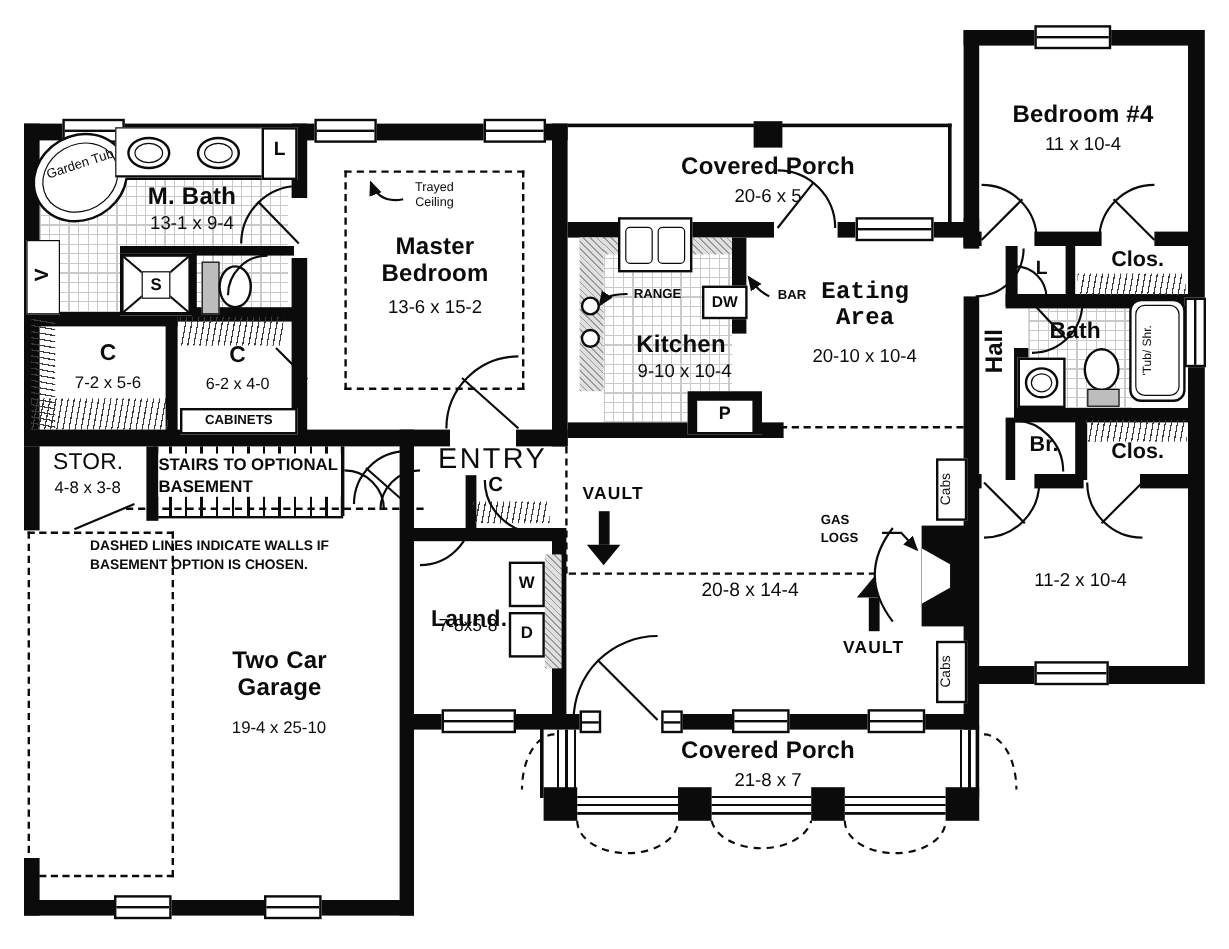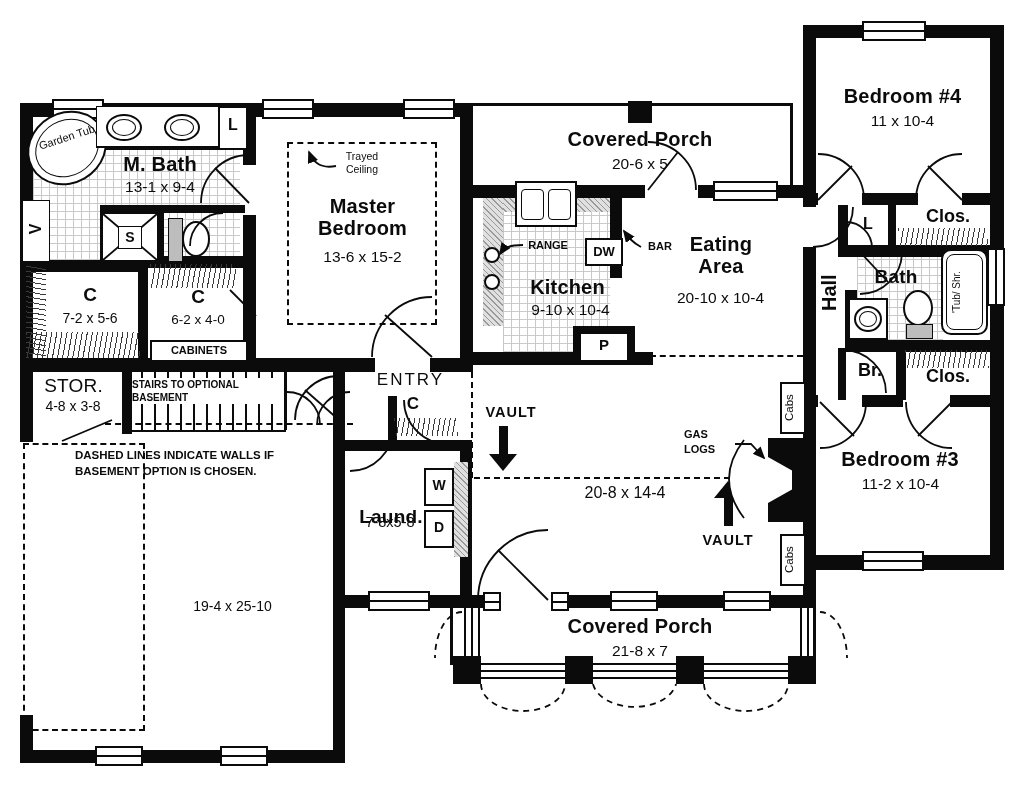--- a/index.html
+++ b/index.html
@@ -124,21 +124,21 @@
   <div class="win-h" style="left:220px;top:746px;width:48px;height:20px;"></div>
 
   <div class="dash-box" style="left:287px;top:142px;width:150px;height:183px;"></div>
   <div class="dash-box" style="left:23px;top:443px;width:122px;height:288px;"></div>
   <div class="dash-h" style="left:105px;top:423px;width:248px;"></div>
   <div class="dash-h" style="left:650px;top:355px;width:153px;"></div>
   <div class="dash-h" style="left:474px;top:477px;width:266px;"></div>
   <div class="dash-v" style="left:471px;top:372px;height:106px;"></div>
 
   <div class="treads" style="left:128px;top:372px;width:158px;height:60px;"></div>
-  <div class="lbl" style="left:132px;top:378px;width:152px;font-size:10px;background:#fff;text-align:left;line-height:1.3;">STAIRS TO OPTIONAL BASEMENT</div>
+  <div class="lbl" style="left:132px;top:378px;width:152px;font-size:14px;background:#fff;text-align:left;line-height:1.3;">STAIRS TO OPTIONAL BASEMENT</div>
 
   <div class="circ" style="left:26px;top:112px;width:82px;height:72px;transform:rotate(-30deg);"></div>
   <div class="circ" style="left:34px;top:120px;width:66px;height:56px;transform:rotate(-30deg);border-width:1px;"></div>
   <div class="lbl" style="left:36px;top:131px;width:62px;font-weight:normal;font-size:11px;line-height:1.2;transform:rotate(-18deg);">Garden Tub</div>
   <div class="box" style="left:96px;top:106px;width:124px;height:42px;border-width:1px 1px 2px 1px;"></div>
   <div class="circ" style="left:106px;top:114px;width:36px;height:27px;"></div>
   <div class="circ" style="left:112px;top:119px;width:24px;height:17px;border-width:1px;"></div>
   <div class="circ" style="left:164px;top:114px;width:36px;height:27px;"></div>
   <div class="circ" style="left:170px;top:119px;width:24px;height:17px;border-width:1px;"></div>
   <div class="box" style="left:218px;top:106px;width:30px;height:44px;"></div>
@@ -180,72 +180,72 @@
   <div class="box" style="left:548px;top:189px;width:23px;height:31px;border-width:1.5px;border-radius:4px;"></div>
   <div class="lbl" style="left:524px;top:239px;width:48px;font-size:11px;">RANGE</div>
   <div class="box" style="left:585px;top:238px;width:38px;height:28px;"></div>
   <div class="lbl" style="left:585px;top:244px;width:38px;font-size:13px;">DW</div>
   <div class="rname" style="left:520px;top:276px;width:95px;">Kitchen</div>
   <div class="rdims" style="left:518px;top:301px;width:105px;text-align:center;">9-10 x 10-4</div>
   <div class="box" style="left:573px;top:326px;width:62px;height:36px;border-width:8px 8px 2px 8px;"></div>
   <div class="lbl" style="left:583px;top:336px;width:42px;font-size:15px;">P</div>
   <div class="lbl" style="left:641px;top:240px;width:38px;font-size:11px;">BAR</div>
 
-  <div class="rname" style="left:675px;top:233px;width:92px;">Eating Area</div>
+  <div class="rname" style="left:675px;top:233px;width:92px;font-family:Liberation Mono, monospace;">Eating Area</div>
   <div class="rdims" style="left:663px;top:289px;width:115px;">20-10 x 10-4</div>
 
   <div class="lbl vtext" style="left:818px;top:258px;width:26px;height:70px;font-size:20px;">Hall</div>
   <div class="lbl" style="left:852px;top:215px;width:32px;font-size:16px;">L</div>
   <div class="lbl" style="left:908px;top:206px;width:80px;font-size:18px;">Clos.</div>
   <div class="zz" style="left:898px;top:228px;width:90px;height:18px;"></div>
   <div class="rname" style="left:866px;top:266px;width:60px;font-size:19px;">Bath</div>
   <div class="box" style="left:848px;top:298px;width:40px;height:42px;"></div>
   <div class="circ" style="left:854px;top:306px;width:28px;height:26px;"></div>
   <div class="circ" style="left:859px;top:311px;width:18px;height:16px;border-width:1px;"></div>
   <div class="circ" style="left:903px;top:290px;width:30px;height:36px;"></div>
   <div style="position:absolute;left:906px;top:324px;width:25px;height:13px;background:#bdbdbd;border:1px solid #0b0b0b;"></div>
   <div class="box" style="left:941px;top:249px;width:47px;height:86px;border-radius:10px;"></div>
   <div class="box" style="left:946px;top:254px;width:37px;height:76px;border-radius:8px;border-width:1px;"></div>
   <div class="lbl vtext" style="left:951px;top:258px;width:26px;height:68px;font-weight:normal;font-size:10px;">'Tub/ Shr.</div>
   <div class="lbl" style="left:848px;top:360px;width:44px;font-size:18px;">Br.</div>
   <div class="zz" style="left:905px;top:350px;width:84px;height:18px;"></div>
   <div class="lbl" style="left:908px;top:366px;width:80px;font-size:18px;">Clos.</div>
-  <div class="rname" style="left:815px;top:448px;width:170px;">Bedroom #3</div>
   <div class="rdims" style="left:843px;top:475px;width:115px;">11-2 x 10-4</div>
 
   <div class="rdims" style="left:570px;top:484px;width:110px;font-size:16px;">20-8 x 14-4</div>
   <div class="lbl" style="left:480px;top:404px;width:62px;font-size:14.5px;letter-spacing:1px;">VAULT</div>
   <div class="arrow-shaft" style="left:499px;top:426px;width:9px;height:28px;"></div>
   <div class="tri-down" style="left:489px;top:454px;"></div>
   <div class="tri-up" style="left:714px;top:481px;"></div>
   <div class="arrow-shaft" style="left:724px;top:498px;width:9px;height:28px;"></div>
   <div class="lbl" style="left:697px;top:532px;width:62px;font-size:14.5px;letter-spacing:1px;">VAULT</div>
   <div class="lbl" style="left:684px;top:427px;width:52px;font-size:11px;line-height:1.4;text-align:left;">GAS LOGS</div>
 
   <div style="position:absolute;left:768px;top:438px;width:40px;height:84px;background:#0b0b0b;"></div>
   <div style="position:absolute;left:768px;top:456px;width:24px;height:48px;background:#fff;
        clip-path:polygon(0 2%,100% 30%,100% 70%,0 98%);"></div>
   <div class="box" style="left:780px;top:382px;width:26px;height:52px;"></div>
   <div class="lbl vtext" style="left:783px;top:386px;width:20px;height:44px;font-weight:normal;font-size:11.5px;">Cabs</div>
   <div class="box" style="left:780px;top:534px;width:26px;height:52px;"></div>
   <div class="lbl vtext" style="left:783px;top:538px;width:20px;height:44px;font-weight:normal;font-size:11.5px;">Cabs</div>
 
-  <div class="rname" style="left:358px;top:370px;width:105px;font-weight:normal;letter-spacing:2px;font-size:17px;">ENTRY</div>
+  <div class="rname" style="left:358px;top:370px;width:105px;font-weight:normal;letter-spacing:2px;font-size:24px;">ENTRY</div>
   <div class="lbl" style="left:402px;top:394px;width:22px;font-size:17px;">C</div>
   <div class="zz" style="left:394px;top:418px;width:64px;height:18px;"></div>
   <div class="rname" style="left:26px;top:375px;width:95px;font-size:19px;font-weight:normal;">STOR.</div>
   <div class="rdims" style="left:24px;top:398px;width:98px;font-size:14px;">4-8 x 3-8</div>
   <div class="lbl" style="left:75px;top:448px;width:245px;font-size:11.5px;line-height:1.35;text-align:left;">DASHED LINES INDICATE WALLS IF BASEMENT OPTION IS CHOSEN.</div>
   <div class="rname" style="left:350px;top:490px;width:82px;font-size:19px;margin-top:16px;">Laund.</div>
   <div class="rdims" style="left:349px;top:514px;width:82px;font-size:14.5px;">7-8x5-8</div>
   <div class="counter" style="left:454px;top:462px;width:14px;height:95px;"></div>
   <div class="box" style="left:424px;top:468px;width:30px;height:38px;"></div>
   <div class="lbl" style="left:424px;top:477px;width:30px;font-size:14px;">W</div>
   <div class="box" style="left:424px;top:510px;width:30px;height:38px;"></div>
   <div class="lbl" style="left:424px;top:519px;width:30px;font-size:14px;">D</div>
+  <div class="rname" style="left:178px;top:540px;width:110px;">Two Car Garage</div>
   <div class="rdims" style="left:160px;top:598px;width:145px;font-size:14px;">19-4 x 25-10</div>
 
   <div class="thin" style="left:450px;top:605px;width:3px;height:60px;"></div>
   <div class="thin" style="left:813px;top:605px;width:3px;height:60px;"></div>
   <div class="rname" style="left:545px;top:615px;width:190px;">Covered Porch</div>
   <div class="rdims" style="left:600px;top:642px;width:80px;">21-8 x 7</div>
   <div class="rail-v" style="left:464px;top:608px;width:18px;height:50px;"></div>
   <div class="rail-v" style="left:800px;top:608px;width:18px;height:50px;"></div>
   <div class="col" style="left:453px;top:656px;width:28px;height:28px;"></div>
   <div class="col" style="left:565px;top:656px;width:28px;height:28px;"></div>

